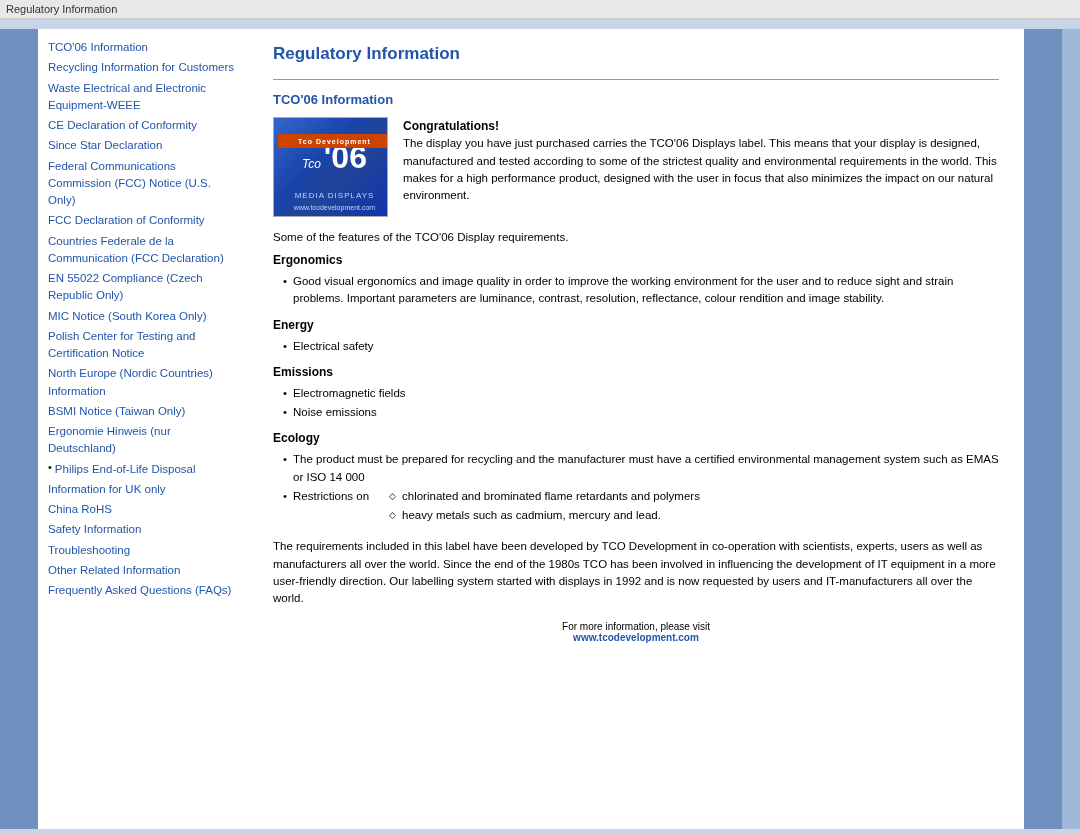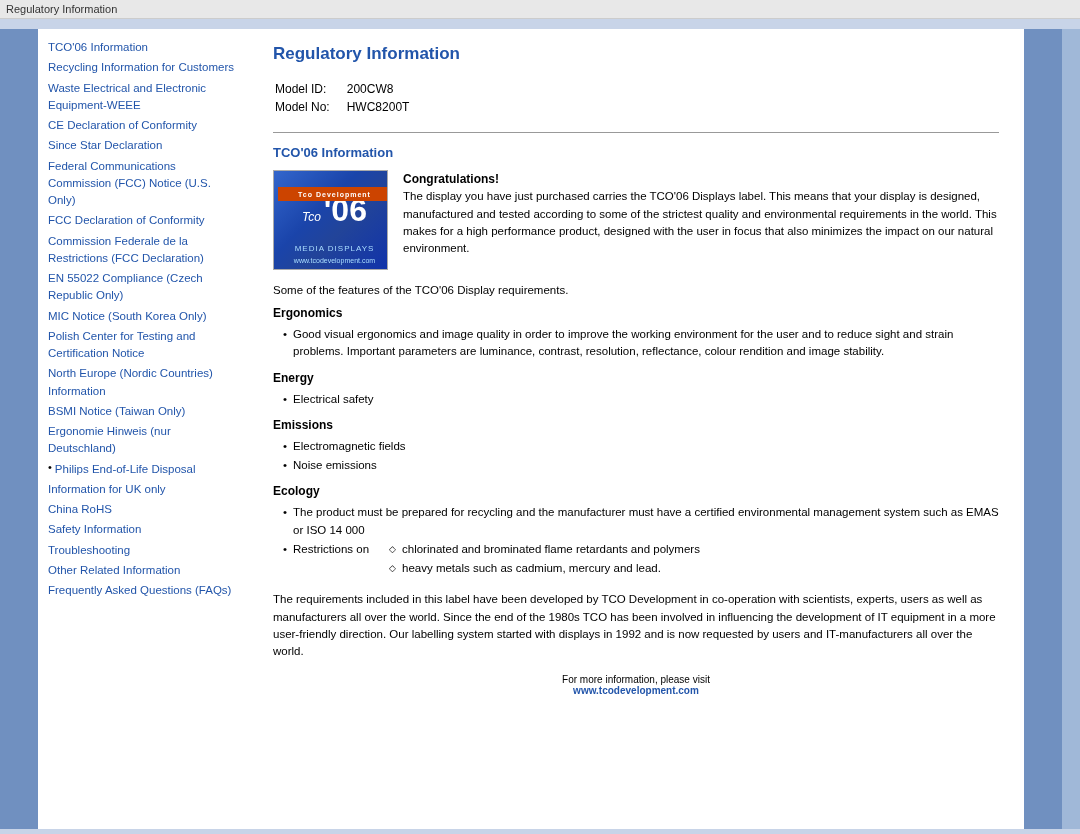--- a/index.html
+++ b/index.html
@@ -223,21 +223,21 @@
   <div class="left-accent"></div>
 
   <div class="sidebar">
     <a href="#">TCO'06 Information</a>
     <a href="#">Recycling Information for Customers</a>
     <a href="#">Waste Electrical and Electronic Equipment-WEEE</a>
     <a href="#">CE Declaration of Conformity</a>
     <a href="#">Since Star Declaration</a>
     <a href="#">Federal Communications Commission (FCC) Notice (U.S. Only)</a>
     <a href="#">FCC Declaration of Conformity</a>
-    <a href="#">Commission Federale de la Restrictions (FCC Declaration)</a>
+    <a href="#">Countries Federale de la Communication (FCC Declaration)</a>
     <a href="#">EN 55022 Compliance (Czech Republic Only)</a>
     <a href="#">MIC Notice (South Korea Only)</a>
     <a href="#">Polish Center for Testing and Certification Notice</a>
     <a href="#">North Europe (Nordic Countries) Information</a>
     <a href="#">BSMI Notice (Taiwan Only)</a>
     <a href="#">Ergonomie Hinweis (nur Deutschland)</a>
     <div class="bullet-item">
       <span class="bullet">•</span>
       <a href="#">Philips End-of-Life Disposal</a>
     </div>
@@ -245,32 +245,20 @@
     <a href="#">China RoHS</a>
     <a href="#">Safety Information</a>
     <a href="#">Troubleshooting</a>
     <a href="#">Other Related Information</a>
     <a href="#">Frequently Asked Questions (FAQs)</a>
   </div>
 
   <div class="main-content">
     <h1 class="page-title">Regulatory Information</h1>
 
-    <table class="model-table">
-      <tbody>
-          <tr>
-        <td>Model ID:</td>
-        <td>200CW8</td>
-      </tr>
-      <tr>
-        <td>Model No:</td>
-        <td>HWC8200T</td>
-      </tr>
-    </tbody>
-      </table>
 
     <hr class="separator">
 
     <h2 class="section-title">TCO'06 Information</h2>
 
     <div class="tco-block">
       <div class="tco-logo-box">
         <div class="tco-stripe">Tco Development</div>
         <div style="margin-top:18px;">
           <span style="font-style:italic; font-size:12px; color:#fff;">Tco</span>

